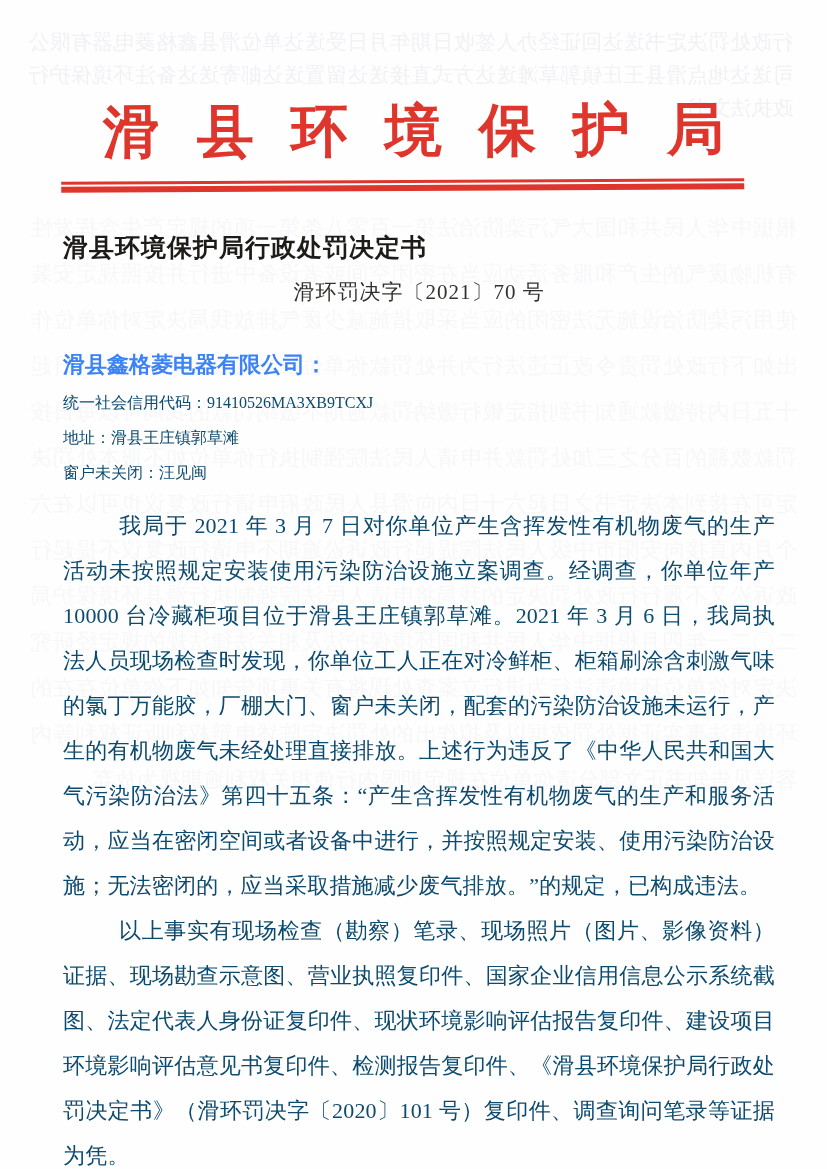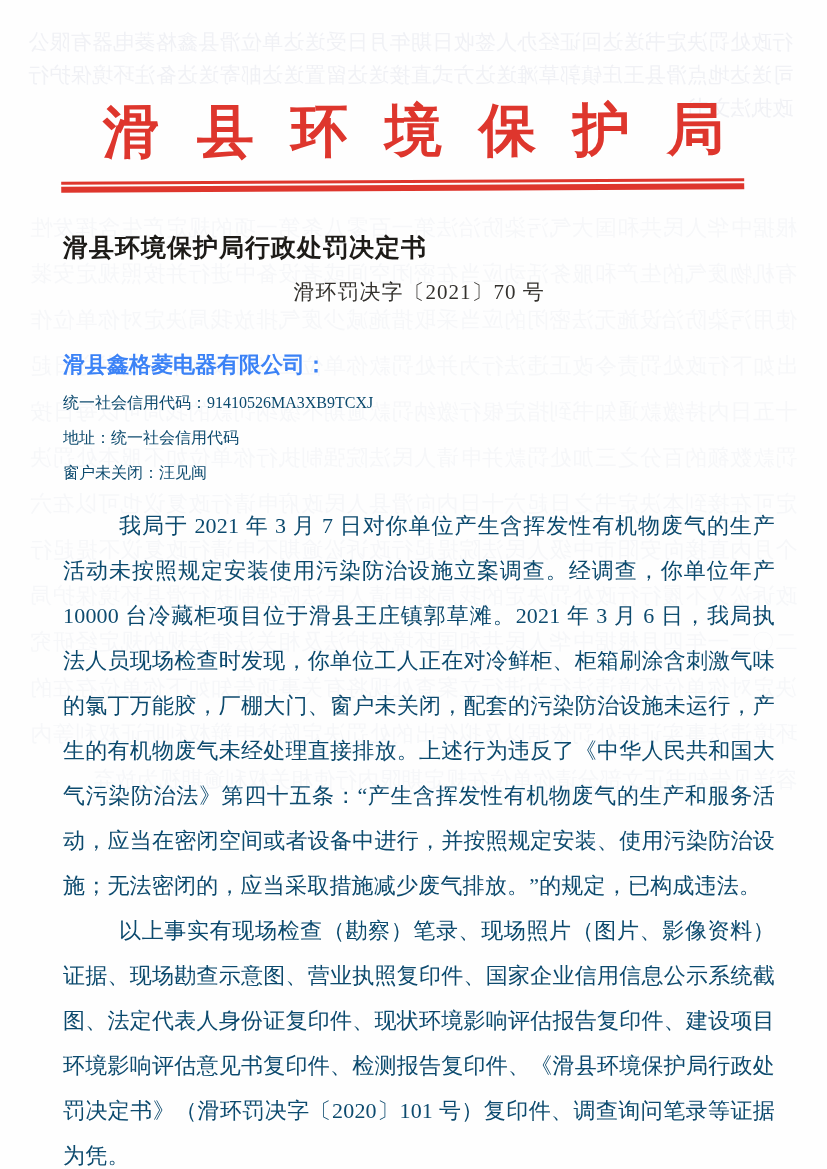--- a/index.html
+++ b/index.html
@@ -132,21 +132,21 @@
 
   <main class="doc">
 
     <h1 class="doc-title">滑县环境保护局行政处罚决定书</h1>
 
     <div class="doc-number">滑环罚决字〔2021〕70 号</div>
 
     <div class="recipient">滑县鑫格菱电器有限公司：</div>
 
     <div class="info-line">统一社会信用代码：91410526MA3XB9TCXJ</div>
-    <div class="info-line">地址：统一社会信用代码</div>
+    <div class="info-line">地址：滑县王庄镇郭草滩</div>
     <div class="info-line">窗户未关闭：汪见闽</div>
 
     <div class="body-text">
       <p class="body-para">我局于 2021 年 3 月 7 日对你单位产生含挥发性有机物废气的生产活动未按照规定安装使用污染防治设施立案调查。经调查，你单位年产 10000 台冷藏柜项目位于滑县王庄镇郭草滩。2021 年 3 月 6 日，我局执法人员现场检查时发现，你单位工人正在对冷鲜柜、柜箱刷涂含刺激气味的氯丁万能胶，厂棚大门、窗户未关闭，配套的污染防治设施未运行，产生的有机物废气未经处理直接排放。上述行为违反了《中华人民共和国大气污染防治法》第四十五条：“产生含挥发性有机物废气的生产和服务活动，应当在密闭空间或者设备中进行，并按照规定安装、使用污染防治设施；无法密闭的，应当采取措施减少废气排放。”的规定，已构成违法。</p>
       <p class="body-para">以上事实有现场检查（勘察）笔录、现场照片（图片、影像资料）证据、现场勘查示意图、营业执照复印件、国家企业信用信息公示系统截图、法定代表人身份证复印件、现状环境影响评估报告复印件、建设项目环境影响评估意见书复印件、检测报告复印件、《滑县环境保护局行政处罚决定书》（滑环罚决字〔2020〕101 号）复印件、调查询问笔录等证据为凭。</p>
 
     </div>
 
   </main>
 </div>

